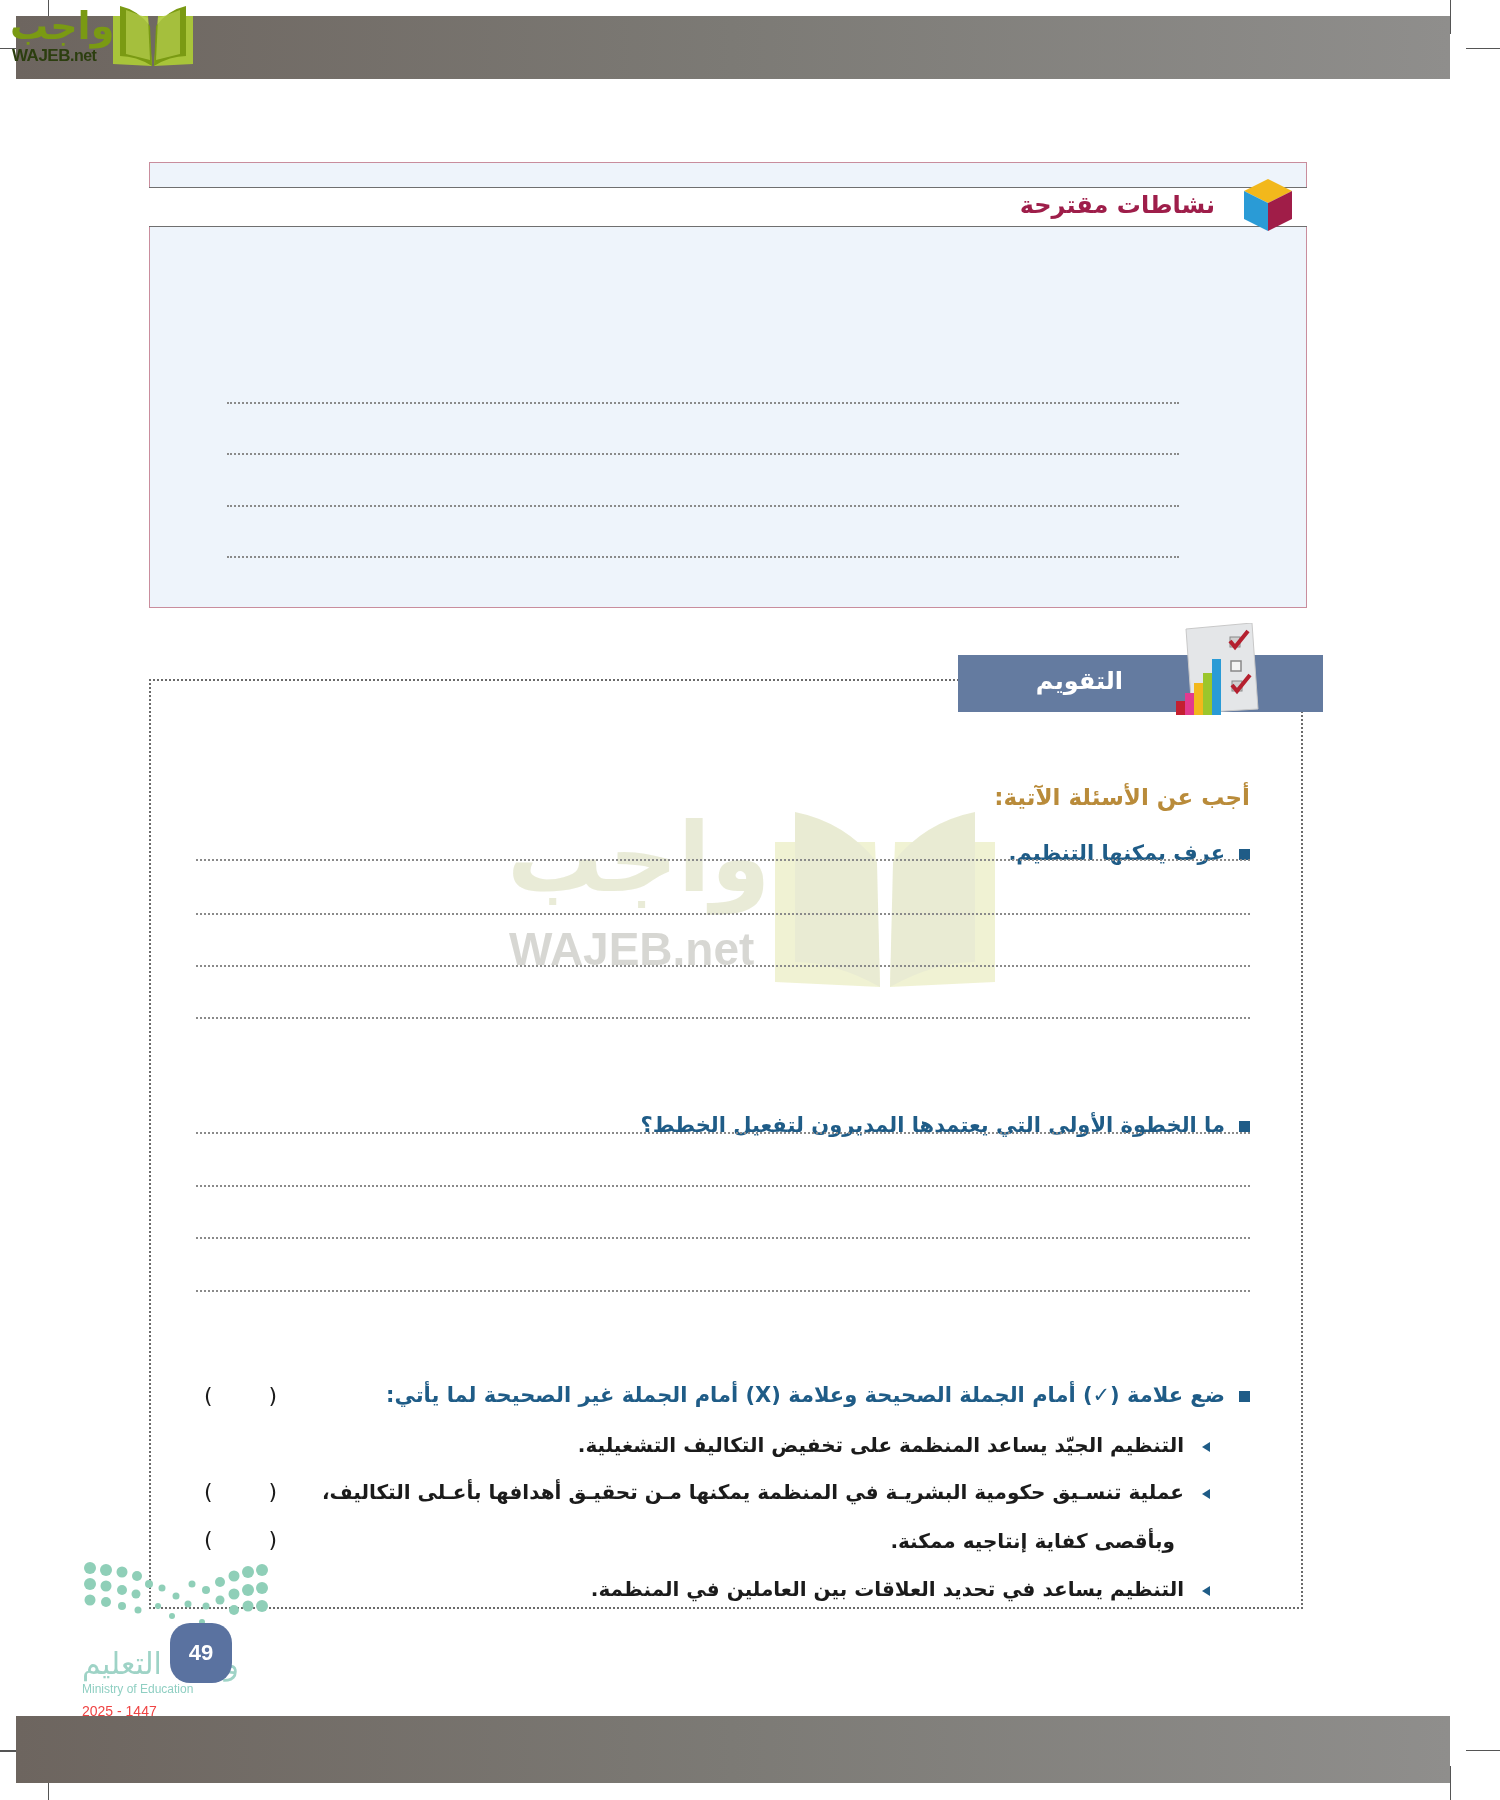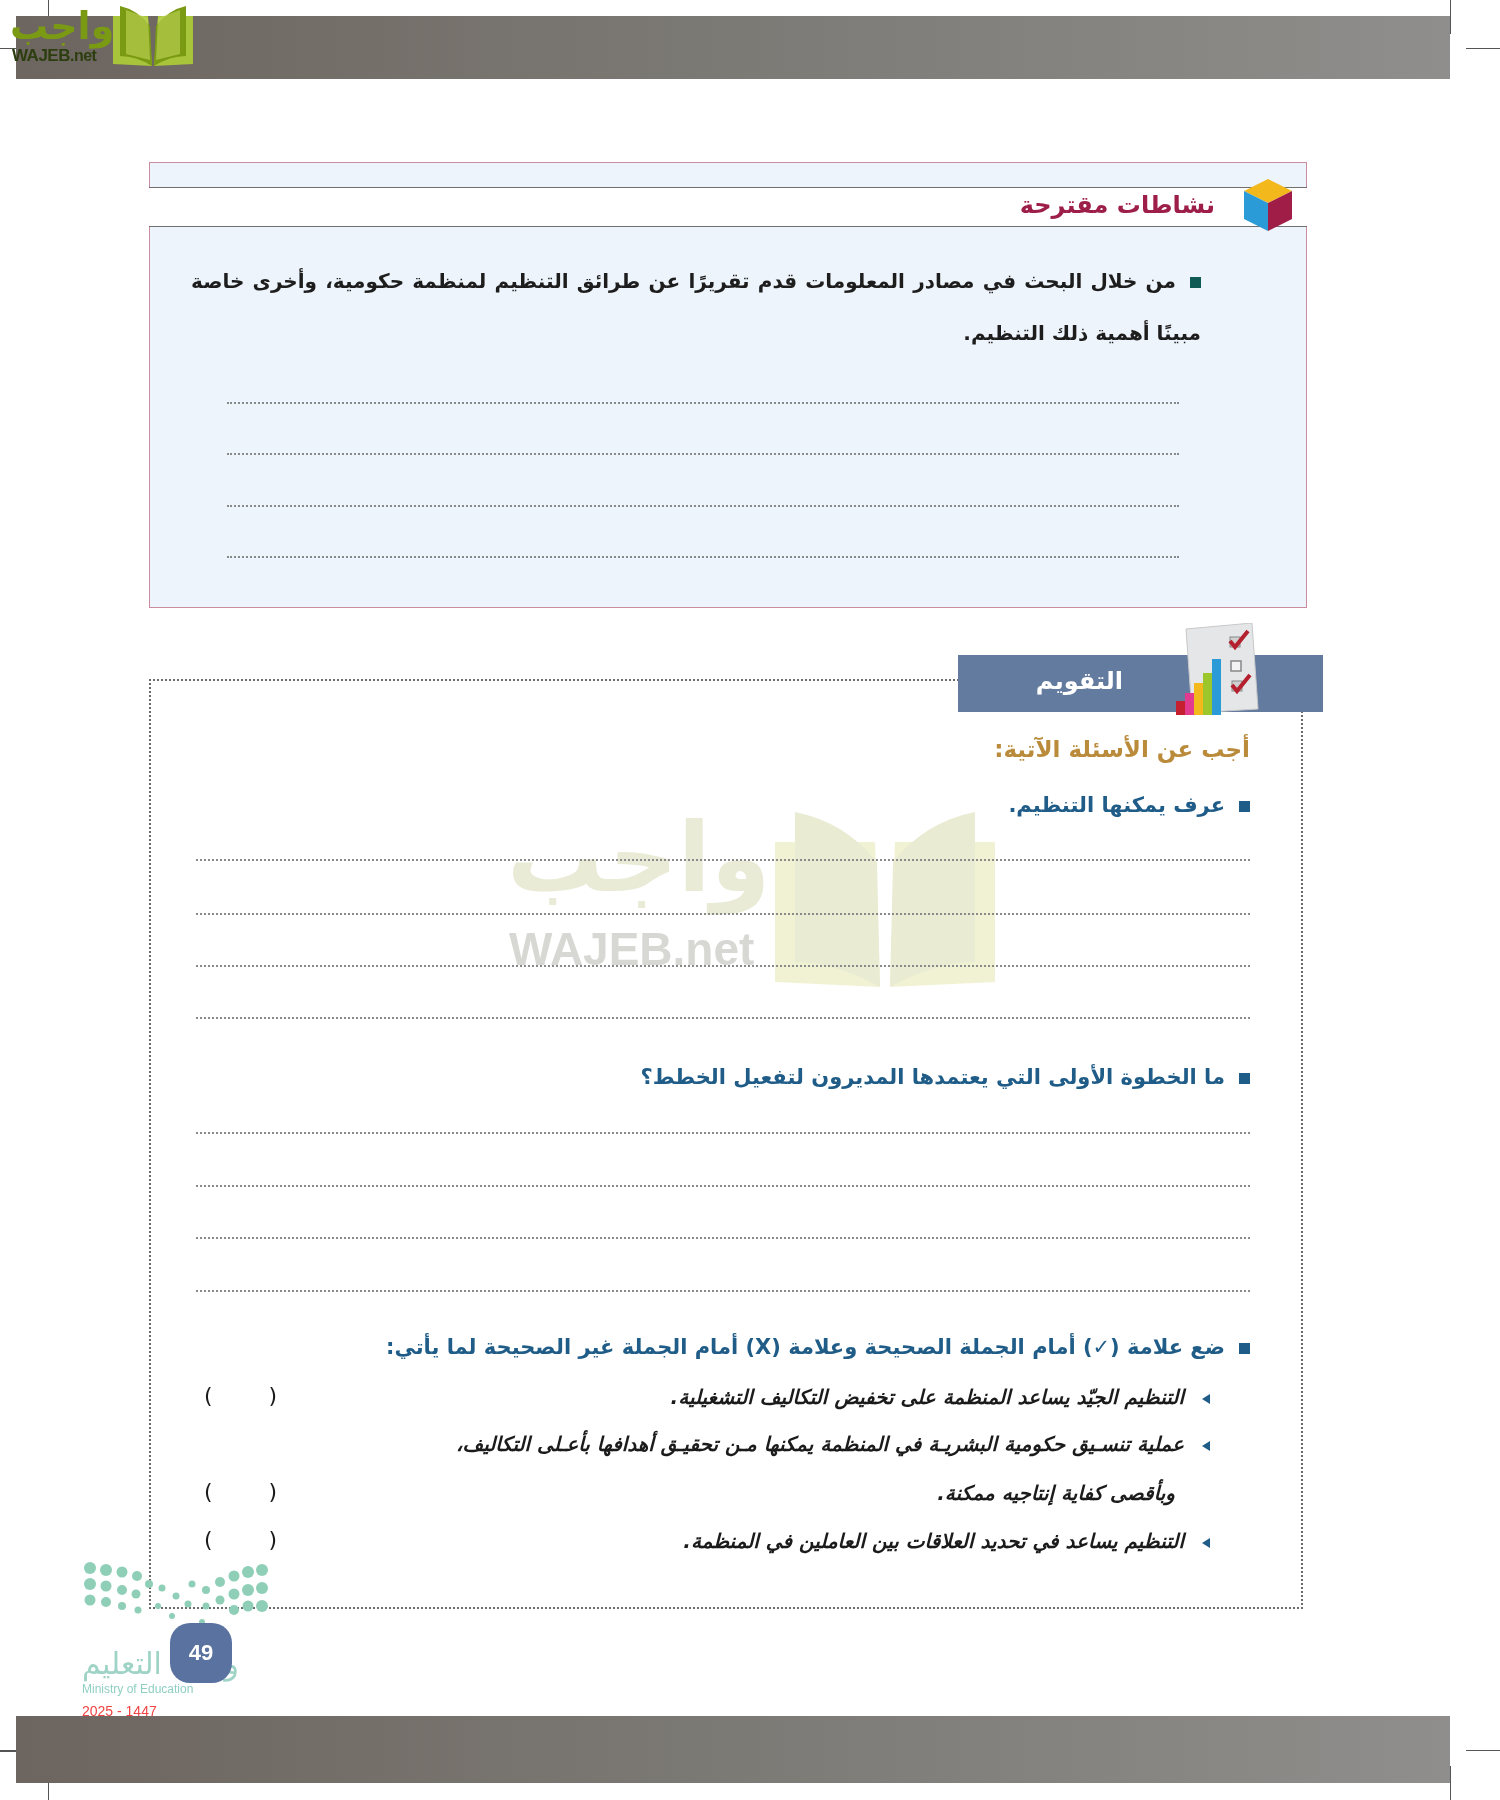--- a/index.html
+++ b/index.html
@@ -28,25 +28,25 @@
   .activity .para { position: absolute; right: 105px; top: 92px; width: 1010px; direction: rtl; text-align: justify; text-align-last: right; font-size: 20px; font-weight: bold; line-height: 52px; color: #1d1d1d; }
   .activity .para .sq { display: inline-block; width: 11px; height: 11px; background: #0f5a54; margin-left: 14px; vertical-align: middle; }
   .dotline { position: absolute; height: 0; border-top: 2.5px dotted #8a8a8a; }
 
   
   .eval { position: absolute; left: 149px; top: 679px; width: 1154px; height: 930px; border: 2px dotted #6a6a6a; }
   .eval-header { position: absolute; left: 958px; top: 655px; width: 365px; height: 57px; background: #647ba0; }
   .eval-header .lbl { position: absolute; right: 200px; top: 12px; font-size: 24px; font-weight: bold; color: #ffffff; direction: rtl; }
   .eval-icon { position: absolute; left: 1172px; top: 623px; width: 90px; height: 95px; }
 
-  .rtl { direction: rtl; position: absolute; white-space: nowrap; }
+  .rtl { direction: rtl; position: absolute; white-space: nowrap; margin-top: 48px; }
   .intro { right: 250px; top: 736px; font-size: 23px; font-weight: bold; color: #b98b3a; }
   .q { font-size: 21px; font-weight: bold; color: #1f5c87; }
   .q .sq { display: inline-block; width: 11px; height: 11px; background: #1f5c87; margin-left: 14px; vertical-align: middle; }
-  .item { font-size: 20px; font-weight: bold; color: #1b1b1b; font-style: italic; }
+  .item { font-size: 20px; font-weight: bold; color: #1b1b1b; }
   .item .tri { display: inline-block; width: 0; height: 0; border-top: 5px solid transparent; border-bottom: 5px solid transparent; border-right: 8px solid #1f5c87; margin-left: 18px; vertical-align: middle; }
   .paren { position: absolute; font-size: 22px; color: #1b1b1b; font-family: "DejaVu Sans", sans-serif; }
 
   
   .wm { position: absolute; left: 505px; top: 812px; width: 495px; height: 175px; opacity: 0.55; }
   .wm .ar { position: absolute; left: 2px; top: -10px; font-size: 96px; font-weight: bold; color: #d8dcb8; direction: rtl; }
   .wm .en { position: absolute; left: 4px; top: 110px; font-size: 46px; font-weight: bold; color: #b8b8b0; font-family: "Liberation Sans", sans-serif; }
 
   
   .ministry { position: absolute; left: 80px; top: 1560px; width: 200px; height: 160px; }
@@ -84,21 +84,20 @@
 </div>
 
 <div class="activity">
   <div class="title-bar"></div>
   <svg class="cube" viewBox="0 0 52 56">
     <polygon points="26,2 50,14 26,26 2,14" fill="#f2b81c"></polygon>
     <polygon points="2,14 26,26 26,54 2,42" fill="#2a9bd6"></polygon>
     <polygon points="50,14 26,26 26,54 50,42" fill="#a01d48"></polygon>
   </svg>
   <div class="title">نشاطات مقترحة</div>
-  <div class="para"><span class="sq"></span><span>من خلال البحث في مصادر المعلومات قدم تقريرًا عن طرائق التنظيم لمنظمة حكومية، وأخرى خاصة مبينًا أهمية ذلك التنظيم.</span></div>
   <div class="dotline" style="left:77px;top:239px;width:952px;"></div>
   <div class="dotline" style="left:77px;top:290px;width:952px;"></div>
   <div class="dotline" style="left:77px;top:342px;width:952px;"></div>
   <div class="dotline" style="left:77px;top:393px;width:952px;"></div>
 </div>
 
 <div class="eval"></div>
 <div class="eval-header">
   <span class="lbl">التقويم</span>
 </div>

